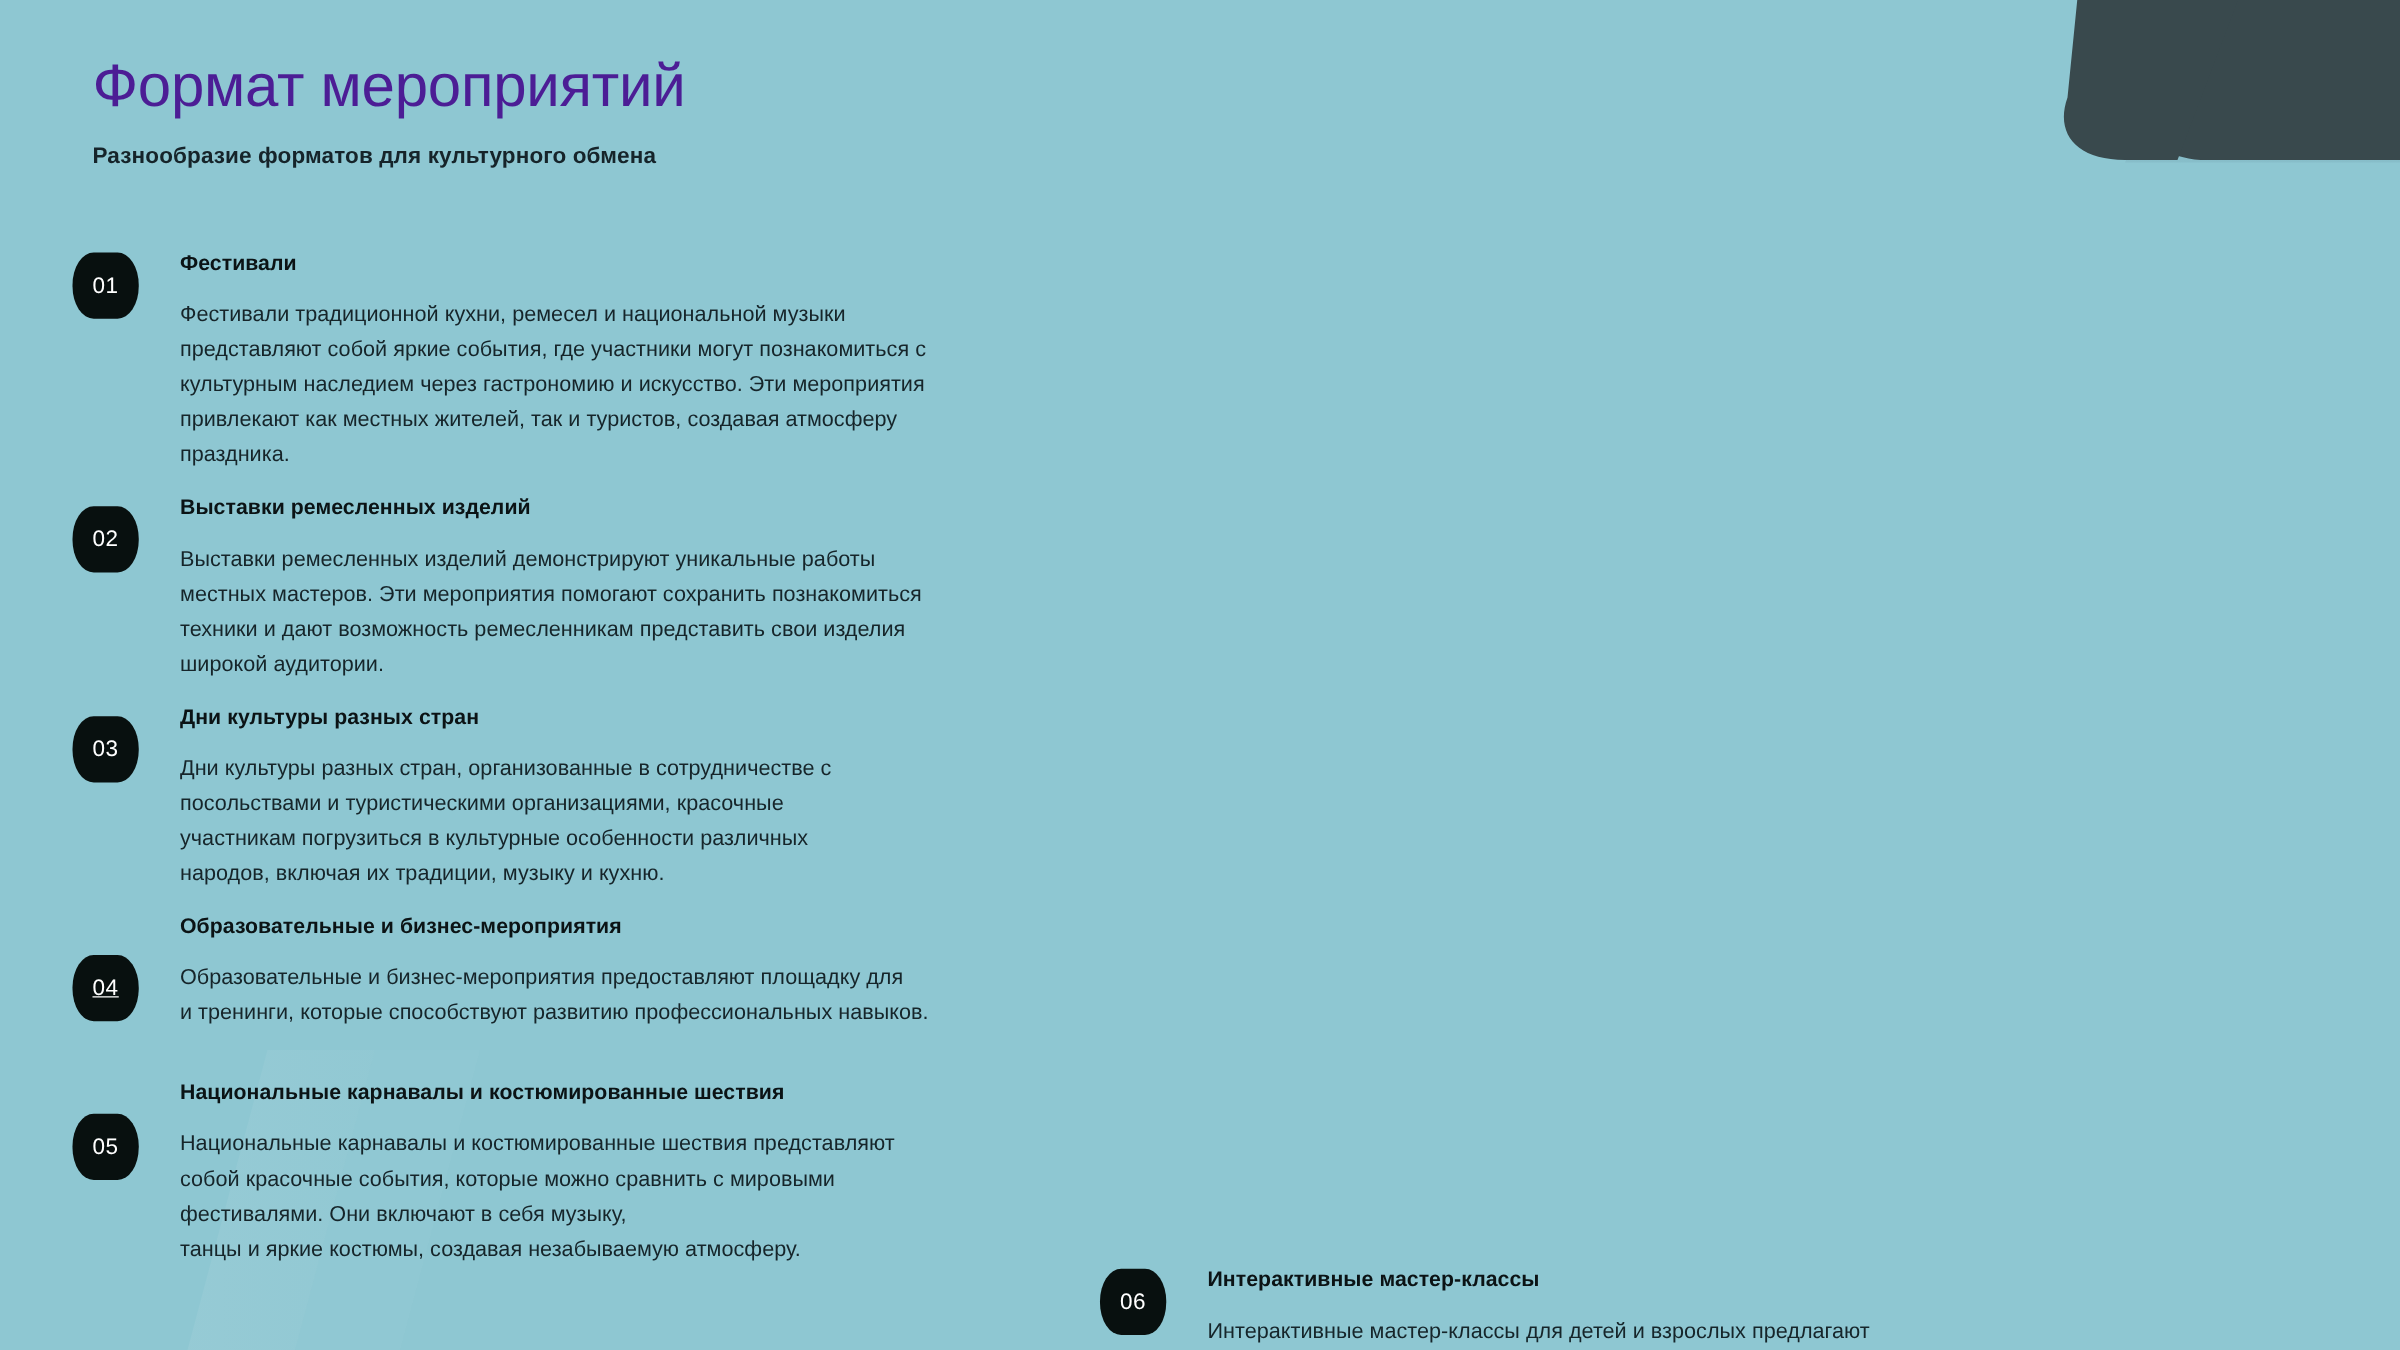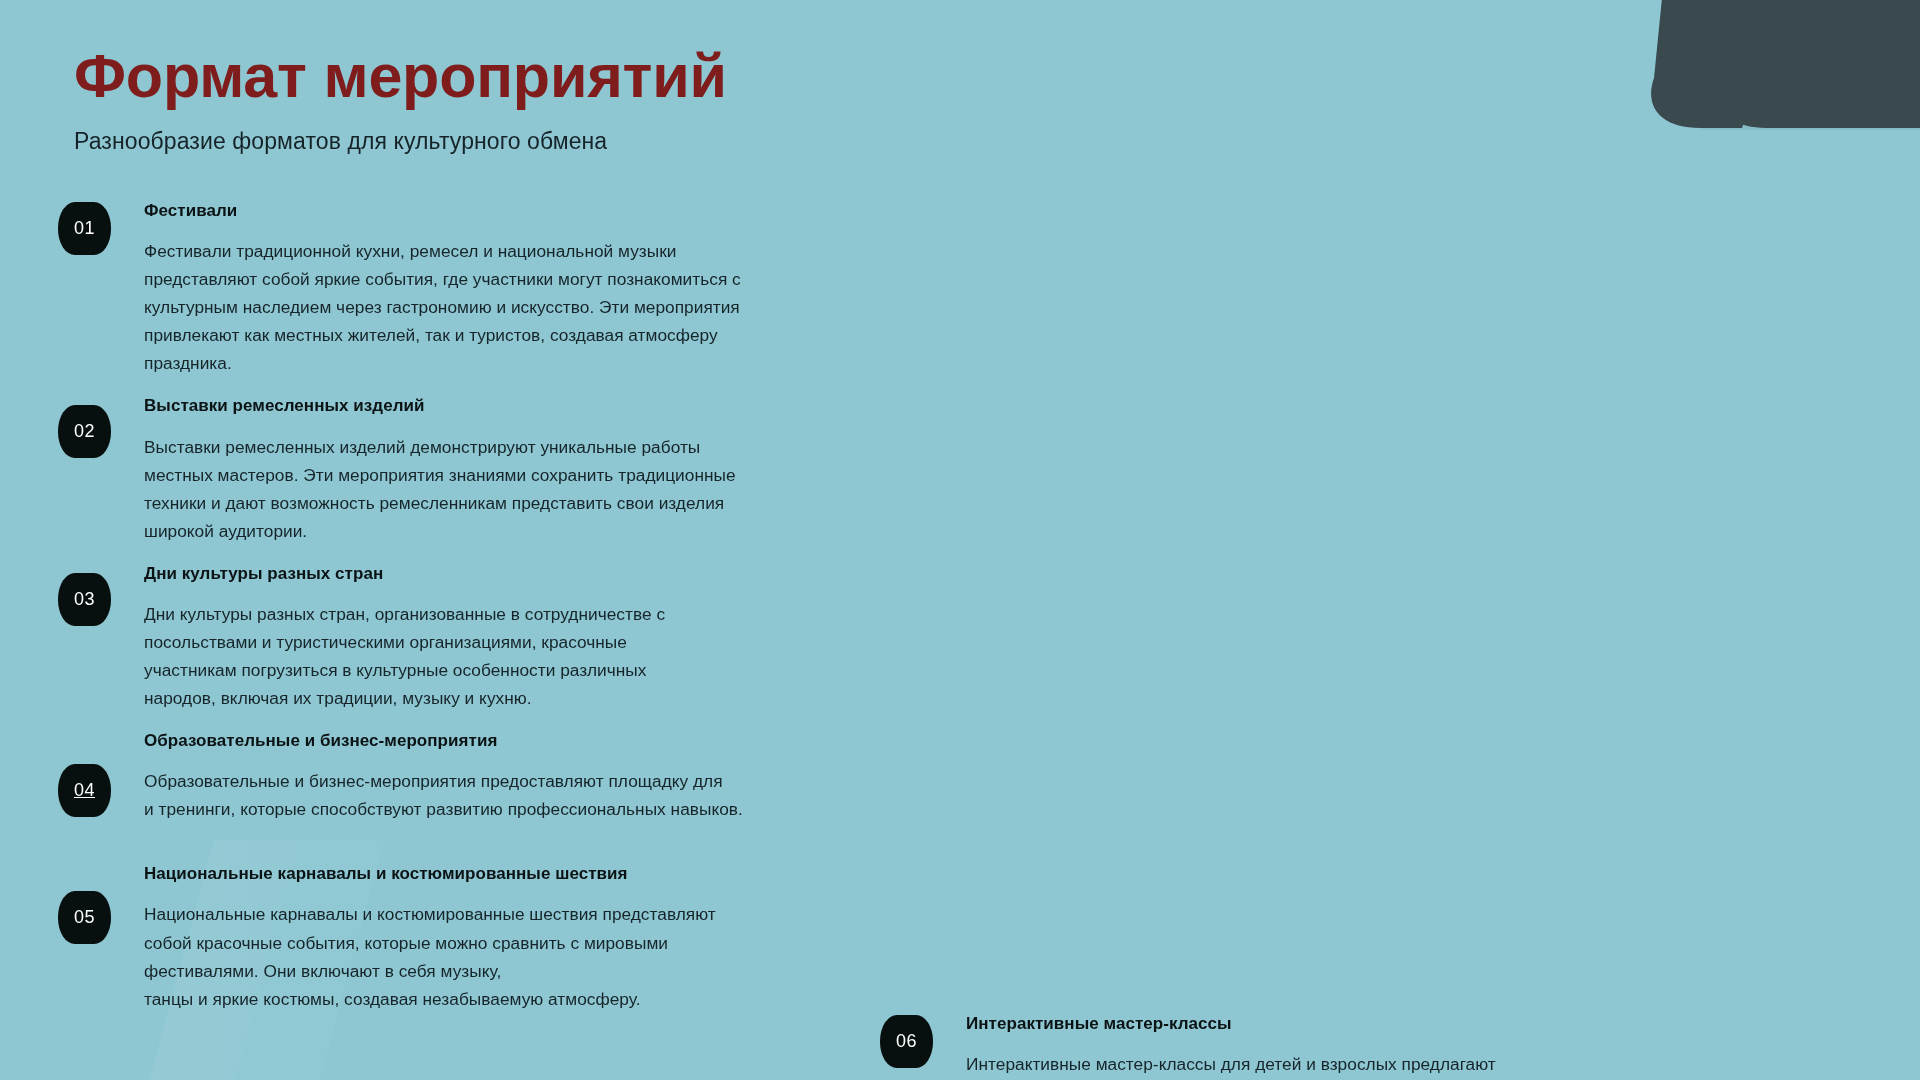--- a/index.html
+++ b/index.html
@@ -11,31 +11,31 @@
     position:relative;
     overflow:hidden;
   }
 
   
   #deco { position:absolute; inset:0; width:1920px; height:1080px; pointer-events:none; }
 
   
   .header { position:absolute; left:74px; top:44px; width:1000px; }
   .page-title {
-    font-size:61px;
-    font-weight:700;
+    font-size:48px;
+    font-weight:400;
     letter-spacing:-0.2px;
     line-height:1.08;
-    color:#7f1d1d;
+    color:#4c1d95;
     white-space:nowrap;
   }
   .page-subtitle {
     margin-top:18px;
-    font-size:23px;
-    font-weight:400;
+    font-size:18px;
+    font-weight:700;
     color:#16242a;
     letter-spacing:0.1px;
     white-space:nowrap;
   }
 
   
   .columns {
     position:absolute;
     left:0; top:200px;
     width:1652px;
@@ -123,21 +123,21 @@
           <span>культурным наследием через гастрономию и искусство. Эти мероприятия</span>
           <span>привлекают как местных жителей, так и туристов, создавая атмосферу</span>
           <span>праздника.</span>
         </div>
       </div>
       <div class="item" style="margin-top: 18px;">
         <div class="item-badge" style="top: 10px;">02</div>
         <div class="item-title">Выставки ремесленных изделий</div>
         <div class="item-body">
           <span>Выставки ремесленных изделий демонстрируют уникальные работы</span>
-          <span>местных мастеров. Эти мероприятия знаниями сохранить традиционные</span>
+          <span>местных мастеров. Эти мероприятия помогают сохранить познакомиться</span>
           <span>техники и дают возможность ремесленникам представить свои изделия</span>
           <span>широкой аудитории.</span>
         </div>
       </div>
       <div class="item" style="margin-top: 18px;">
         <div class="item-badge" style="top: 10px;">03</div>
         <div class="item-title">Дни культуры разных стран</div>
         <div class="item-body">
           <span>Дни культуры разных стран, организованные в сотрудничестве с</span>
           <span>посольствами и туристическими организациями, красочные</span>

